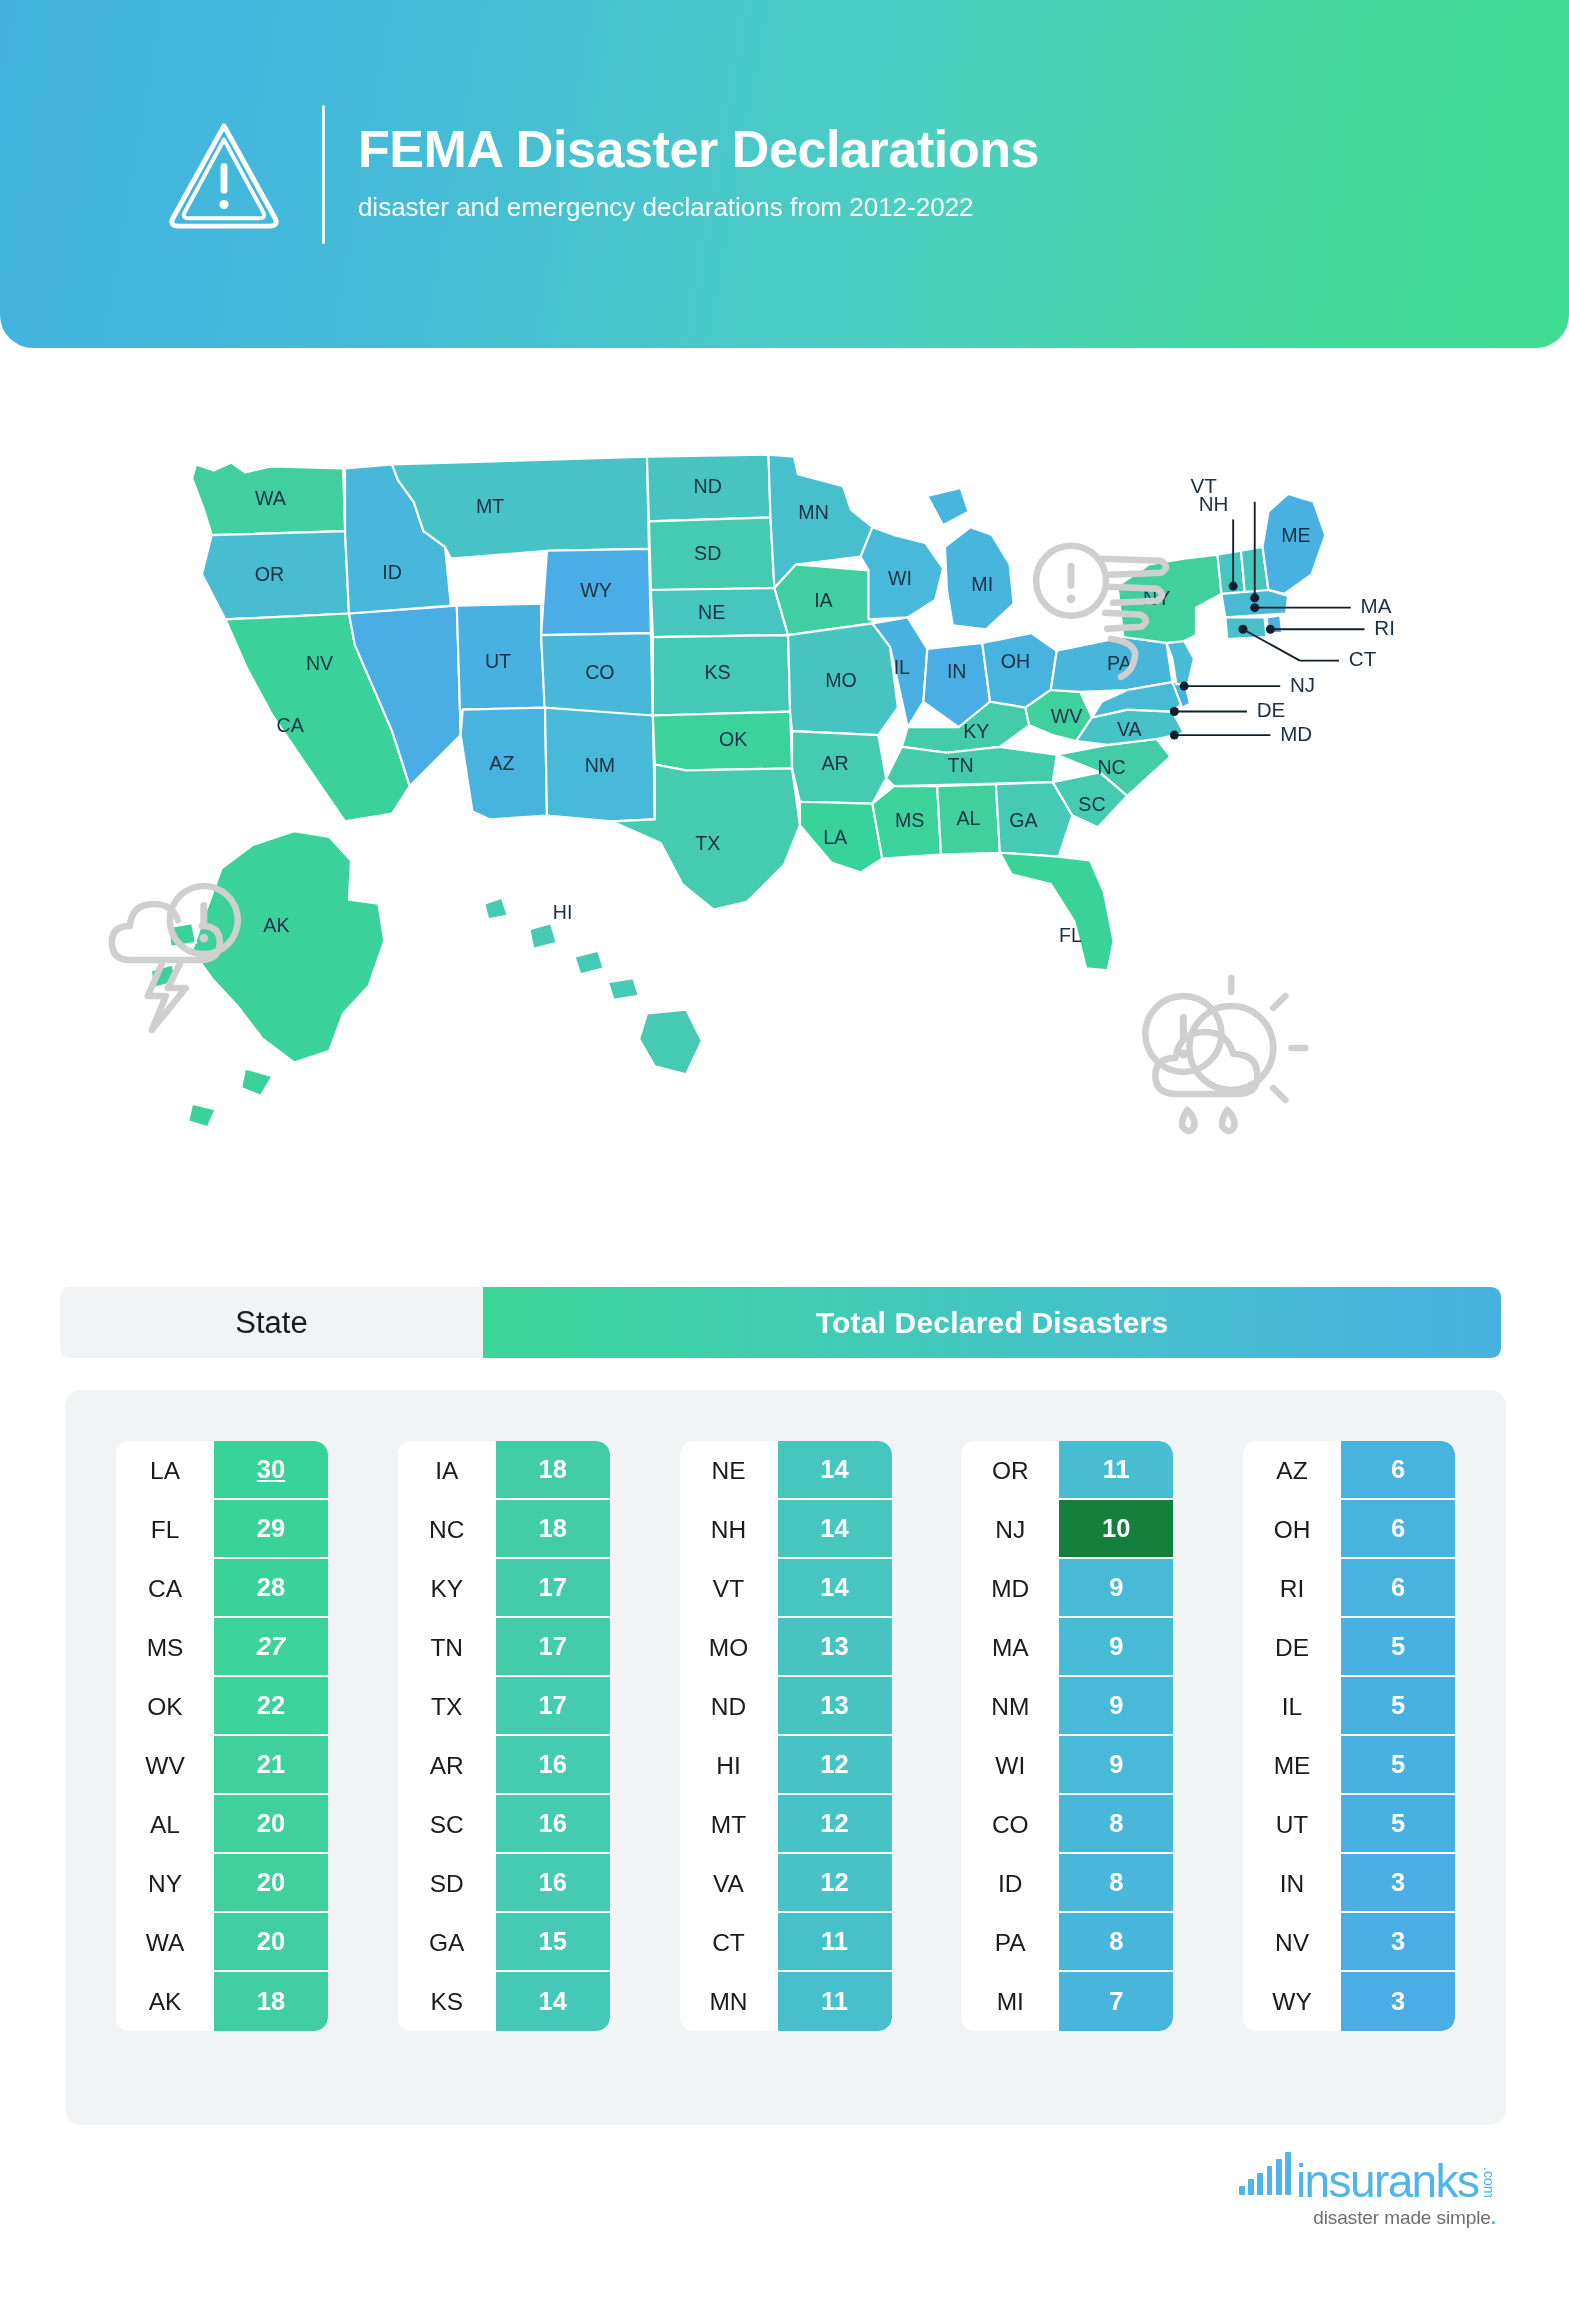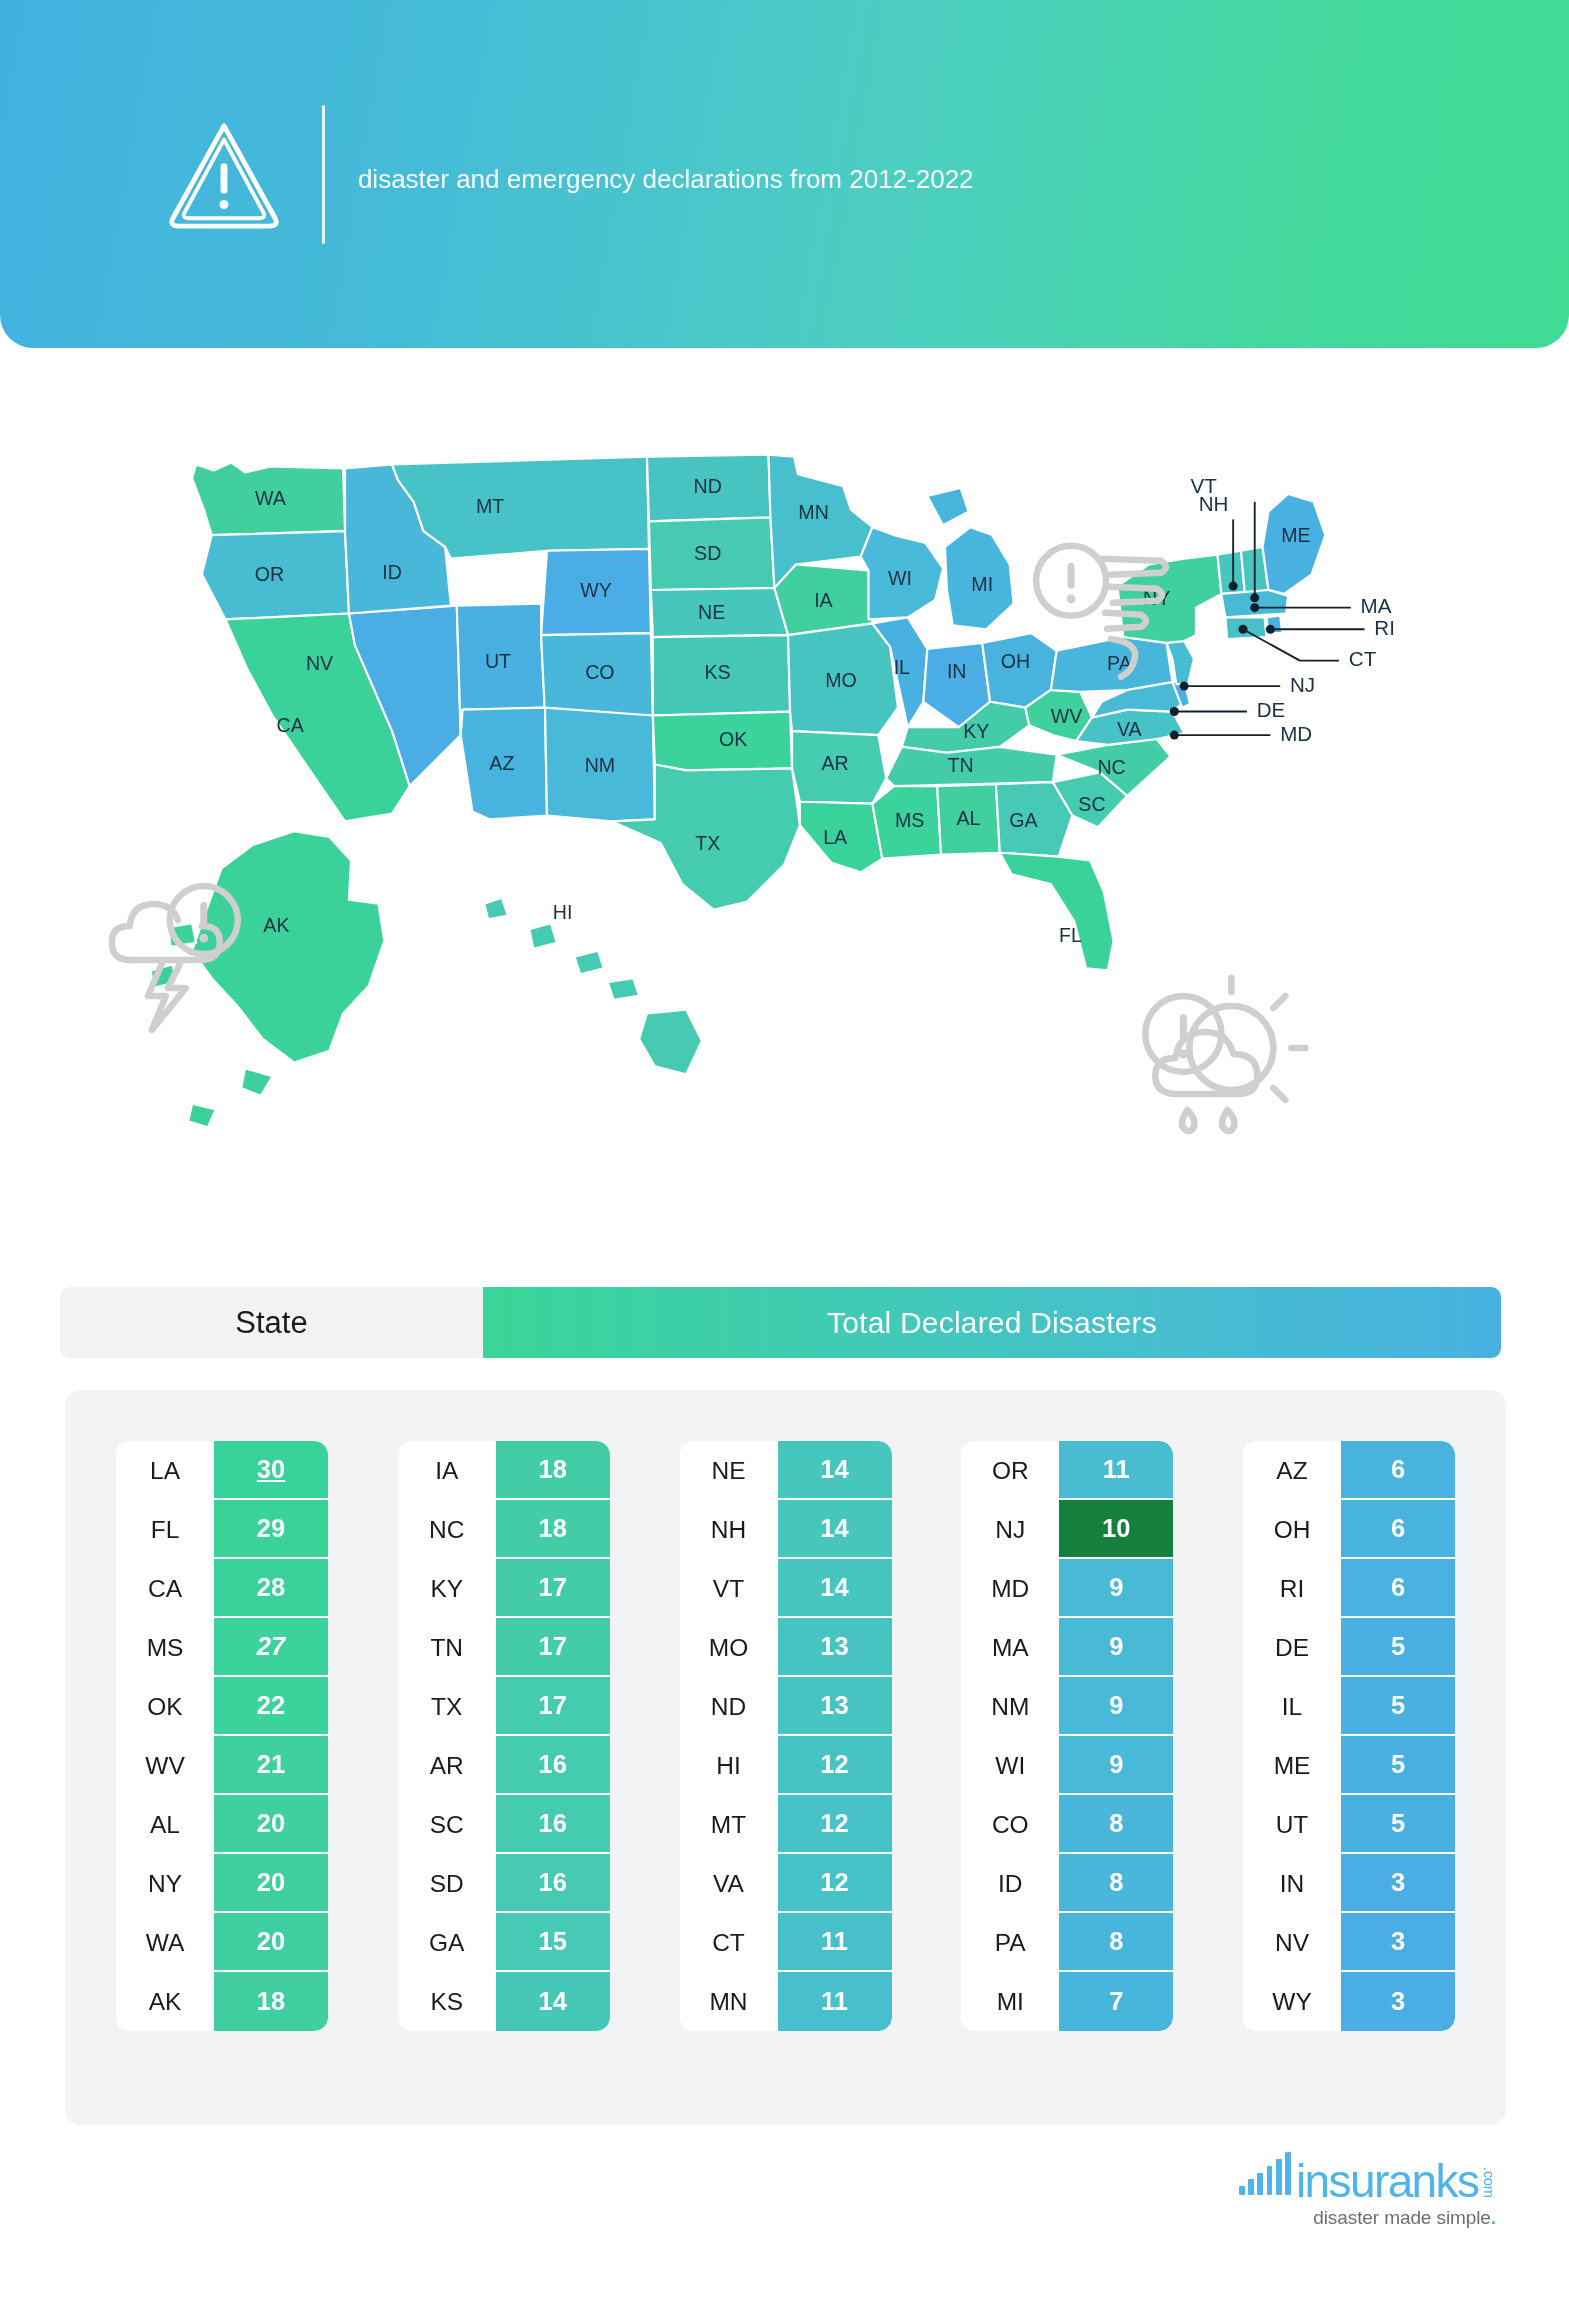--- a/index.html
+++ b/index.html
@@ -58,21 +58,21 @@
   }
   .hdr-state {
     width: 423px; background: #f2f3f4;
     display: flex; align-items: center; justify-content: center;
     font-size: 31px; color: #1b1b1b; font-weight: 400;
   }
   .hdr-total {
     flex: 1;
     background: linear-gradient(90deg, #3ad598 0%, #40ccb3 34%, #46bfcd 65%, #47b1e0 100%);
     display: flex; align-items: center; justify-content: center;
-    font-size: 30px; color: #ffffff; font-weight: 400;
+    font-size: 30px; color: #ffffff; font-weight: 700;
     letter-spacing: 0.2px;
   }
 
   
   .panel {
     position: absolute; left: 65px; top: 1390px;
     width: 1441px; height: 735px;
     background: #f2f3f4; border-radius: 15.7px;
   }
   .cols { display: flex; justify-content: space-between;
@@ -122,20 +122,21 @@
   <div class="banner">
     <div class="banner-inner">
       <svg class="warn-tri" viewBox="0 0 120 118">
         <path d="M60 10 L112 104 Q116 112 106 112 L14 112 Q4 112 8 104 Z" fill="none" stroke="#fff" stroke-width="5" stroke-linejoin="round"></path>
         <path d="M60 24 L100 98 Q103 104 96 104 L24 104 Q17 104 20 98 Z" fill="none" stroke="#fff" stroke-width="4" stroke-linejoin="round"></path>
         <rect x="56.5" y="48" width="7" height="31" rx="3.5" fill="#fff"></rect>
         <circle cx="60" cy="90" r="4.6" fill="#fff"></circle>
       </svg>
       <div class="vrule"></div>
       <div class="banner-text">
+        <div class="banner-title">FEMA Disaster Declarations</div>
         <div class="banner-sub">
           <div>disaster and emergency declarations from 2012-2022</div>
         </div>
       </div>
     </div>
   </div>
 
   <div class="map-area">
     <svg class="map-svg" viewBox="0 0 1420 760">
       <g stroke="#ffffff" stroke-width="2.2" stroke-linejoin="round">

